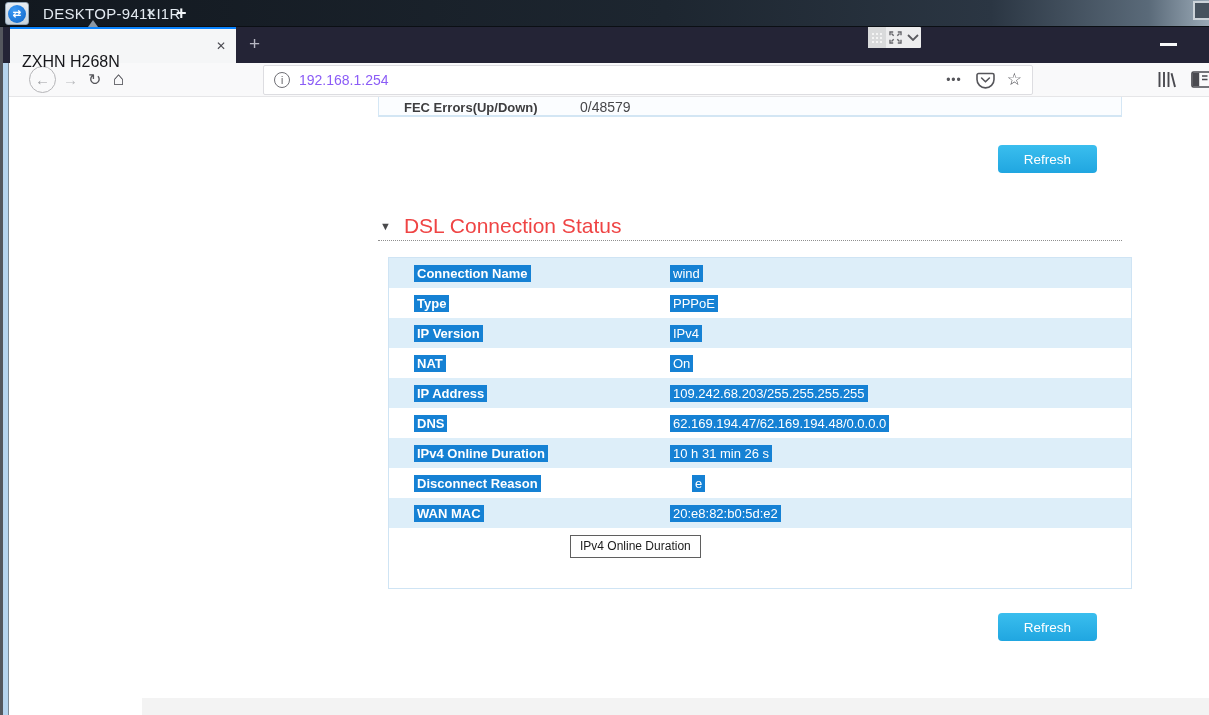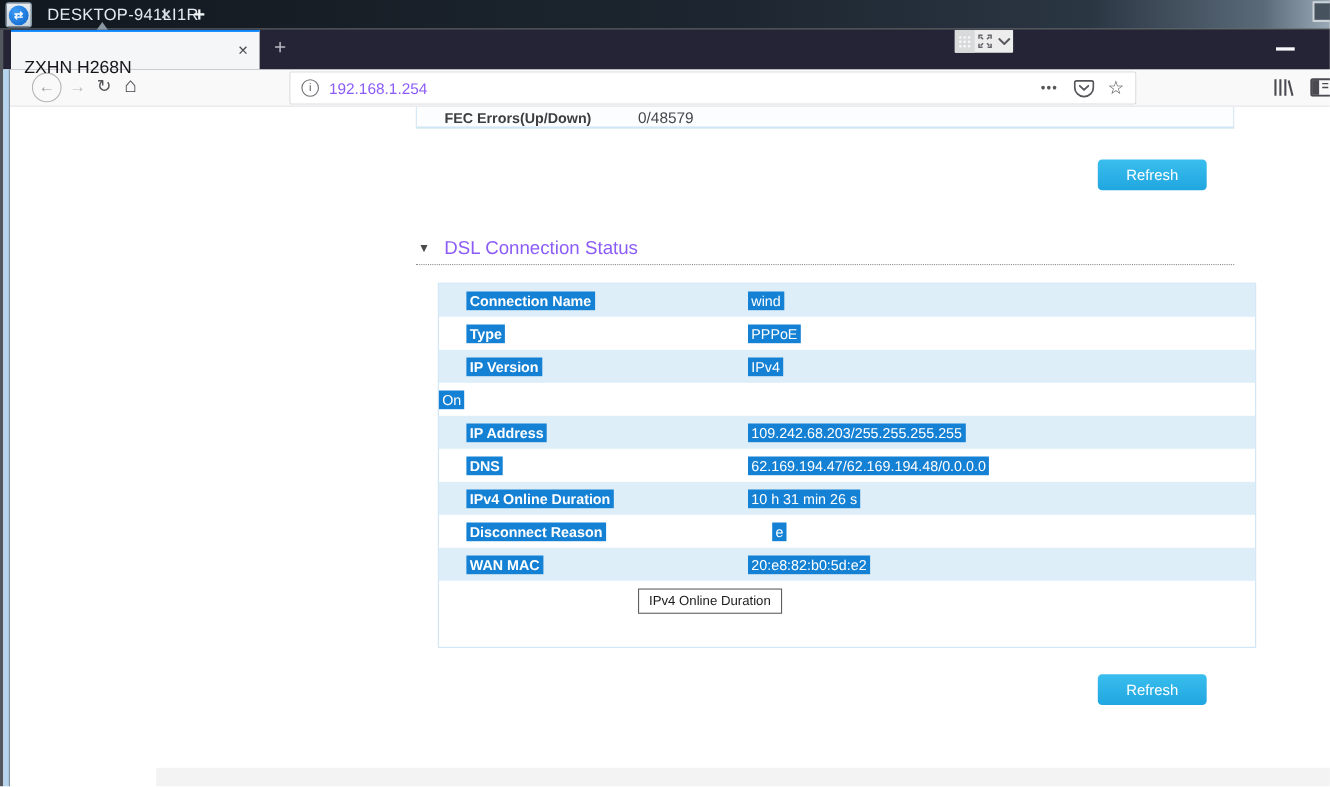--- a/index.html
+++ b/index.html
@@ -92,23 +92,23 @@
 
   .refresh-btn { position:absolute; width:99px; height:28px; border:none; border-radius:4px;
     background:linear-gradient(#3abeee,#20a6e0); color:#fff; font-size:13.5px;
     font-family:"Liberation Sans",sans-serif; cursor:pointer;text-align:center; }
   .refresh-top { left:998px; top:48px; }
   .refresh-bottom { left:998px; top:516px; }
 
   .section-hdr { position:absolute; left:378px; top:114px; width:744px; height:30px;
     border-bottom:1px dotted #8f8f8f; display:flex; align-items:center; }
   .collapse-tri { font-size:11px; color:#4a4a4c; margin-left:2px; cursor:pointer; }
-  .section-title { font-size:17px; color:#8b5cf6; margin-left:13px; }
-
-  .dsl-table { position:absolute; left:398px; top:160px; width:744px; height:332px;
+  .section-title { font-size:21px; color:#ef4444; margin-left:13px; }
+
+  .dsl-table { position:absolute; left:388px; top:160px; width:744px; height:332px;
     border:1px solid #cfe4f4; background:#fff; }
   .trow { height:30px; display:flex; align-items:center; }
   .trow:nth-child(odd) { background:#ddeef9; }
   .tlabel { padding-left:25px; width:281px; flex:none; font-size:13px; font-weight:bold; }
   .tvalue { font-size:13px; }
   .hl { background:#1581d4; color:#fff; padding:1px 3px; }
   .val-spacer { display:inline-block; width:22px; }
 
   .tooltip { position:absolute; left:181px; top:277px; background:#fff;
     border:1px solid #5f5f5f; font-size:12px; color:#1c1c1c; line-height:21px;
@@ -234,20 +234,21 @@
     </div>
     <div class="trow">
       <span class="tlabel"><span class="hl">Type</span></span>
       <span class="tvalue"><span class="hl">PPPoE</span></span>
     </div>
     <div class="trow">
       <span class="tlabel"><span class="hl">IP Version</span></span>
       <span class="tvalue"><span class="hl">IPv4</span></span>
     </div>
     <div class="trow">
+      <span class="tlabel"><span class="hl">NAT</span></span>
       <span class="tvalue"><span class="hl">On</span></span>
     </div>
     <div class="trow">
       <span class="tlabel"><span class="hl">IP Address</span></span>
       <span class="tvalue"><span class="hl">109.242.68.203/255.255.255.255</span></span>
     </div>
     <div class="trow">
       <span class="tlabel"><span class="hl">DNS</span></span>
       <span class="tvalue"><span class="hl">62.169.194.47/62.169.194.48/0.0.0.0</span></span>
     </div>

